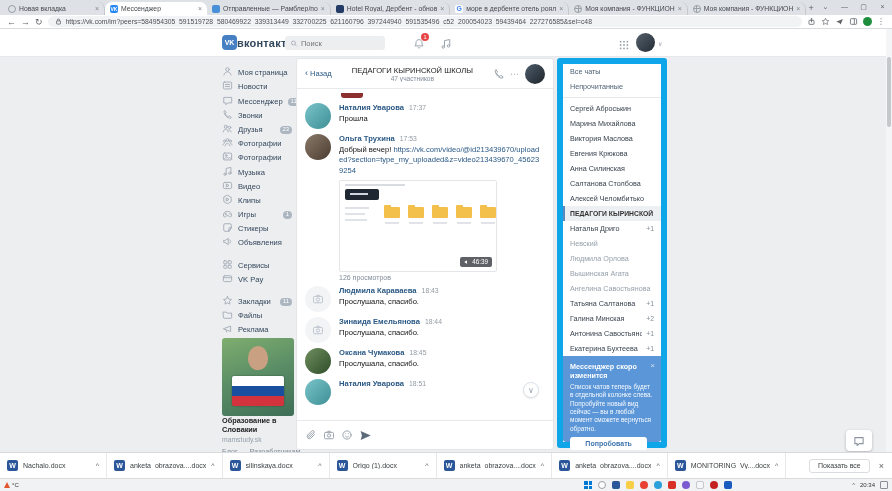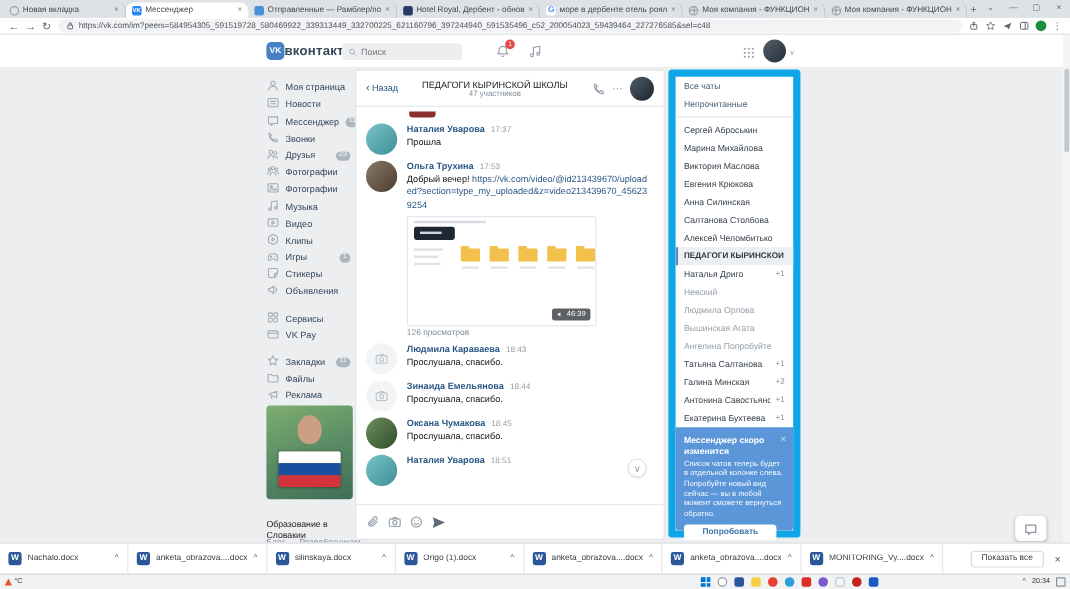--- a/index.html
+++ b/index.html
@@ -55,21 +55,21 @@
   .mi *{stroke:#a3abb6;fill:none;stroke-width:1.3;stroke-linecap:round;stroke-linejoin:round}
   .m-label{font-size:7.6px;color:#33475c;white-space:nowrap}
   .m-badge{margin-left:auto;background:#acb6c1;color:#fff;font-size:5.8px;border-radius:6px;padding:1px 3px;line-height:1}
   .m-gap{height:8px}
   .ad{position:absolute;left:222px;top:338px;width:72px}
   .ad-img{width:72px;height:78px;border-radius:3px;background:linear-gradient(160deg,#7fae6f 0%,#5c8f66 45%,#3e6e57 100%);position:relative;overflow:hidden}
   .ad-flag{position:absolute;left:10px;top:38px;width:52px;height:30px;border-radius:2px;overflow:hidden;box-shadow:0 0 2px rgba(0,0,0,.4)}
   .ad-flag div{height:10px}
   .fw{background:#fff}.fb{background:#1a4fa0}.fr{background:#d2333c}
   .ad-face{position:absolute;left:26px;top:8px;width:20px;height:24px;border-radius:50% 50% 45% 45%;background:#caa083}
-  .ad-title{font-size:7.3px;color:#222;font-weight:normal;margin-top:16px}
+  .ad-title{font-size:7.3px;color:#222;font-weight:bold;margin-top:0}
   .ad-domain{font-size:6.8px;color:#94a0ab;margin-top:2px}
   .vkfooter{position:absolute;left:222px;top:447px;display:flex;gap:12px;font-size:7.2px;color:#7f8a96}
 
   
   .chatcard{position:absolute;left:296px;top:58px;width:258px;height:392px;background:#fff;border:1px solid #e3e5e8;border-radius:3px;z-index:1}
   .chat-head{height:30px;border-bottom:1px solid #e7e8ec;display:flex;align-items:center;padding:0 8px;gap:5px}
   .back{display:flex;align-items:center;gap:2px;color:#2a5885;font-size:7.6px;flex:0 0 auto}
   .back .bchev{font-size:9px;line-height:1;color:#2a5885}
   .chat-titlebox{flex:1;text-align:center;overflow:hidden}
   .chat-title{font-size:7.6px;font-weight:normal;color:#222;white-space:nowrap;overflow:hidden}
@@ -644,21 +644,21 @@
     <div class="r-row muted">
         <span class="r-name">Невский</span>
       </div>
     <div class="r-row muted">
         <span class="r-name">Людмила Орлова</span>
       </div>
     <div class="r-row muted">
         <span class="r-name">Вышинская Агата</span>
       </div>
     <div class="r-row muted">
-        <span class="r-name">Ангелина Попробуйте</span>
+        <span class="r-name">Ангелина Савостьянова</span>
       </div>
     <div class="r-row">
         <span class="r-name">Татьяна Салтанова</span>
         <span class="r-count">+1</span>
       </div>
     <div class="r-row">
         <span class="r-name">Галина Минская</span>
         <span class="r-count">+2</span>
       </div>
     <div class="r-row">

